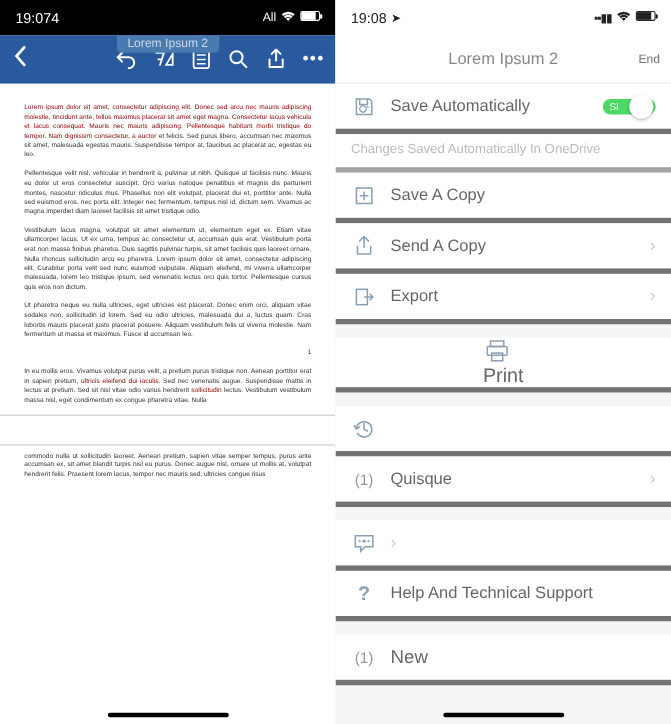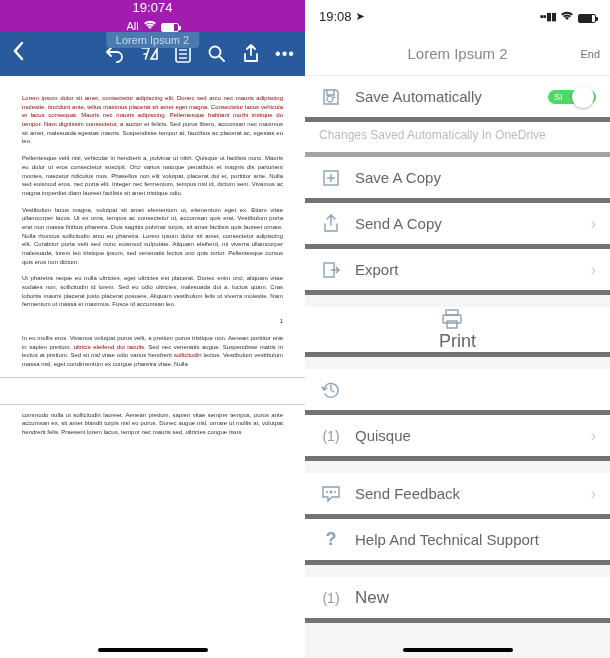--- a/index.html
+++ b/index.html
@@ -3,24 +3,24 @@
 <meta charset="utf-8">
 <style>
 * { margin: 0; padding: 0; box-sizing: border-box; font-family: -apple-system, Helvetica, Arial, sans-serif; }
 body { display: flex; width: 610px; height: 658px; background: #fff; }
 .pane { width: 305px; height: 658px; display: flex; flex-direction: column; position: relative; }
 .pane-left { background: #fff; }
 .pane-right { background: #f5f5f5; }
 
 
 .status { height: 32px; display: flex; align-items: center; padding: 0 14px; font-size: 13px; font-weight: 500; }
-.status-left { color: #fff; background: #a21caf; flex-direction: column; }
+.status-left { color: #fff; background: #000000; }
 .status-right { color: #222; background: #fff; }
 .status .spacer { flex: 1; }
-.status .icons { display: flex; align-items: flex-end; gap: 4px; font-size: 11px; }
+.status .icons { display: flex; align-items: flex-start; gap: 4px; font-size: 11px; }
 .sig { letter-spacing: -1px; }
 .batt { display: inline-block; width: 18px; height: 9px; border: 1px solid currentColor; border-radius: 2px; position: relative; }
 .batt::after { content:''; position:absolute; right:-3px; top:2px; width:2px; height:4px; background: currentColor; border-radius:0 1px 1px 0;}
 .batt .fill { display:block; width:80%; height:100%; background: currentColor; }
 
 
 .appbar { height: 44px; background: #2a5a9e; display: flex; align-items: center; position: relative; padding: 0 6px; }
 .appbar .title-tab { position:absolute; top:0; left:50%; transform:translateX(-50%); background:#4a7ab0; color:#cbd8e8; font-size:11px; padding:2px 10px; border-radius:0 0 4px 4px; }
 .appbar .chev { color:#fff; font-size:22px; padding:0 6px; }
 .appbar .tools { flex:1; display:flex; justify-content:flex-end; align-items:center; gap:14px; padding-right:4px; color:#fff; }
@@ -240,21 +240,20 @@
 
     <div class="menu-row">
       <span class="micon">
         <svg width="22" height="20" viewBox="0 0 22 20">
             <path d="M3 3 L19 3 L19 13 L12 13 L8 17 L8 13 L3 13 Z" stroke="#8aa0b4" stroke-width="1.4" fill="none"></path>
             <circle cx="11" cy="8" r="1.5" fill="#8aa0b4"></circle>
             <circle cx="7" cy="8" r="1" fill="#8aa0b4"></circle>
             <circle cx="15" cy="8" r="1" fill="#8aa0b4"></circle>
           </svg>
       </span>
-      <span class="mlabel">Send Feedback</span>
       <span class="chev-r">›</span>
     </div>
 
     <div class="menu-row">
       <span class="micon" style="color:#8aa0b4;font-size:18px;font-weight:600;">?</span>
       <span class="mlabel">Help And Technical Support</span>
     </div>
 
     <div class="menu-sep"></div>
 

